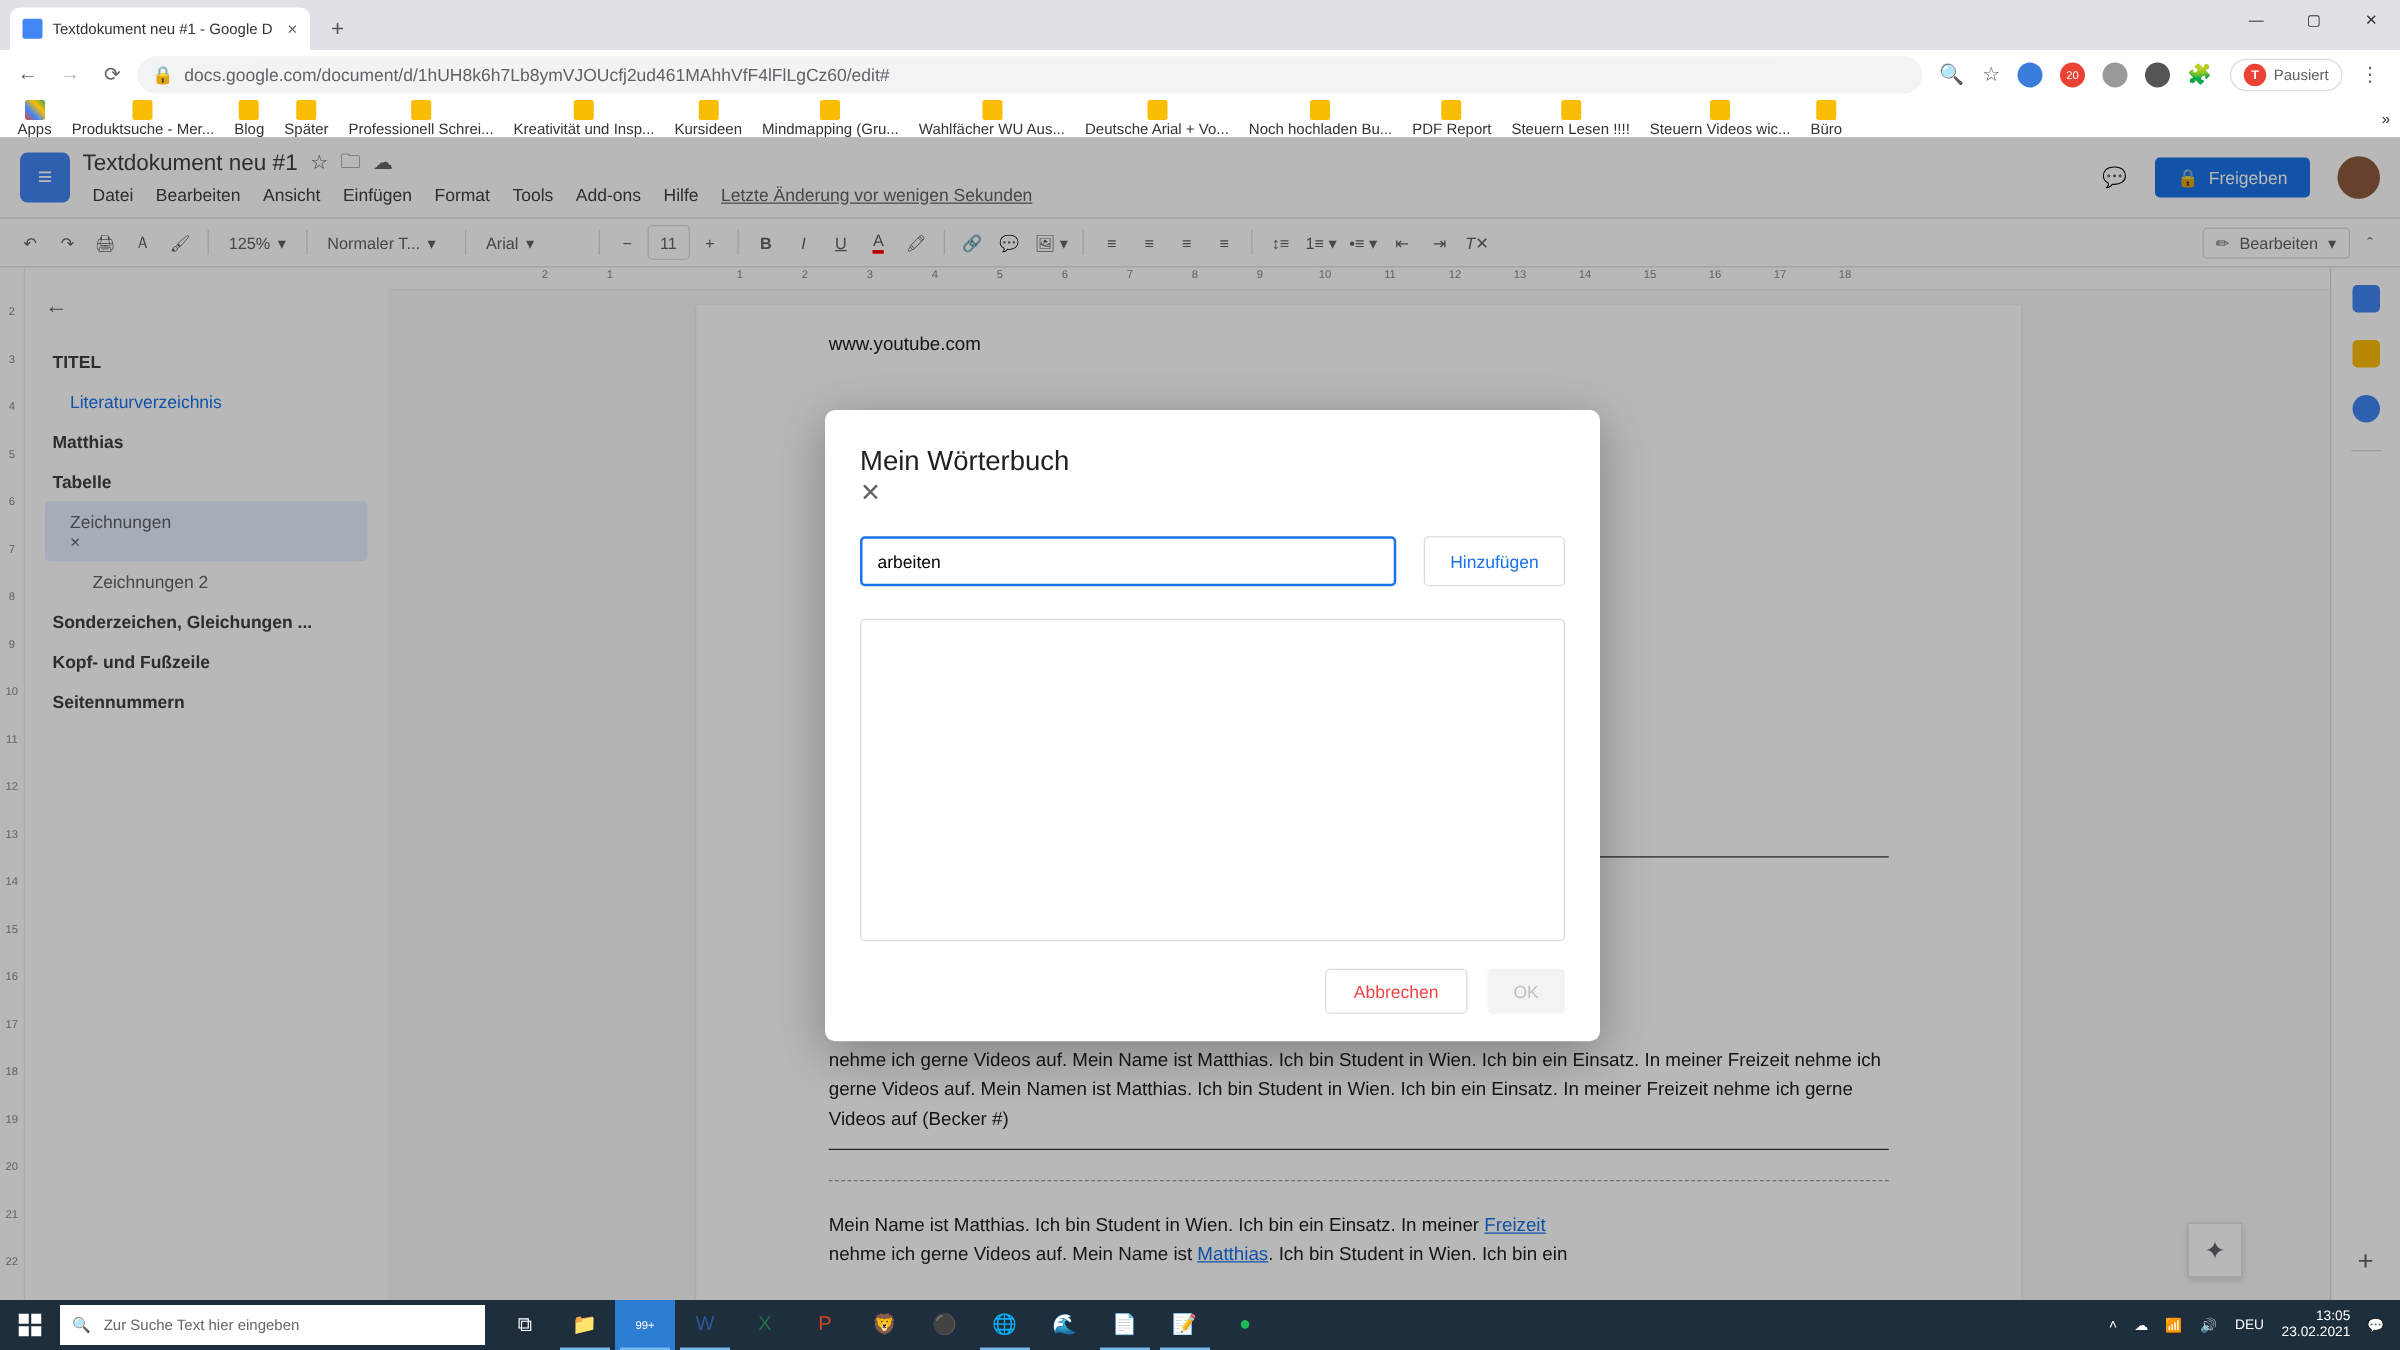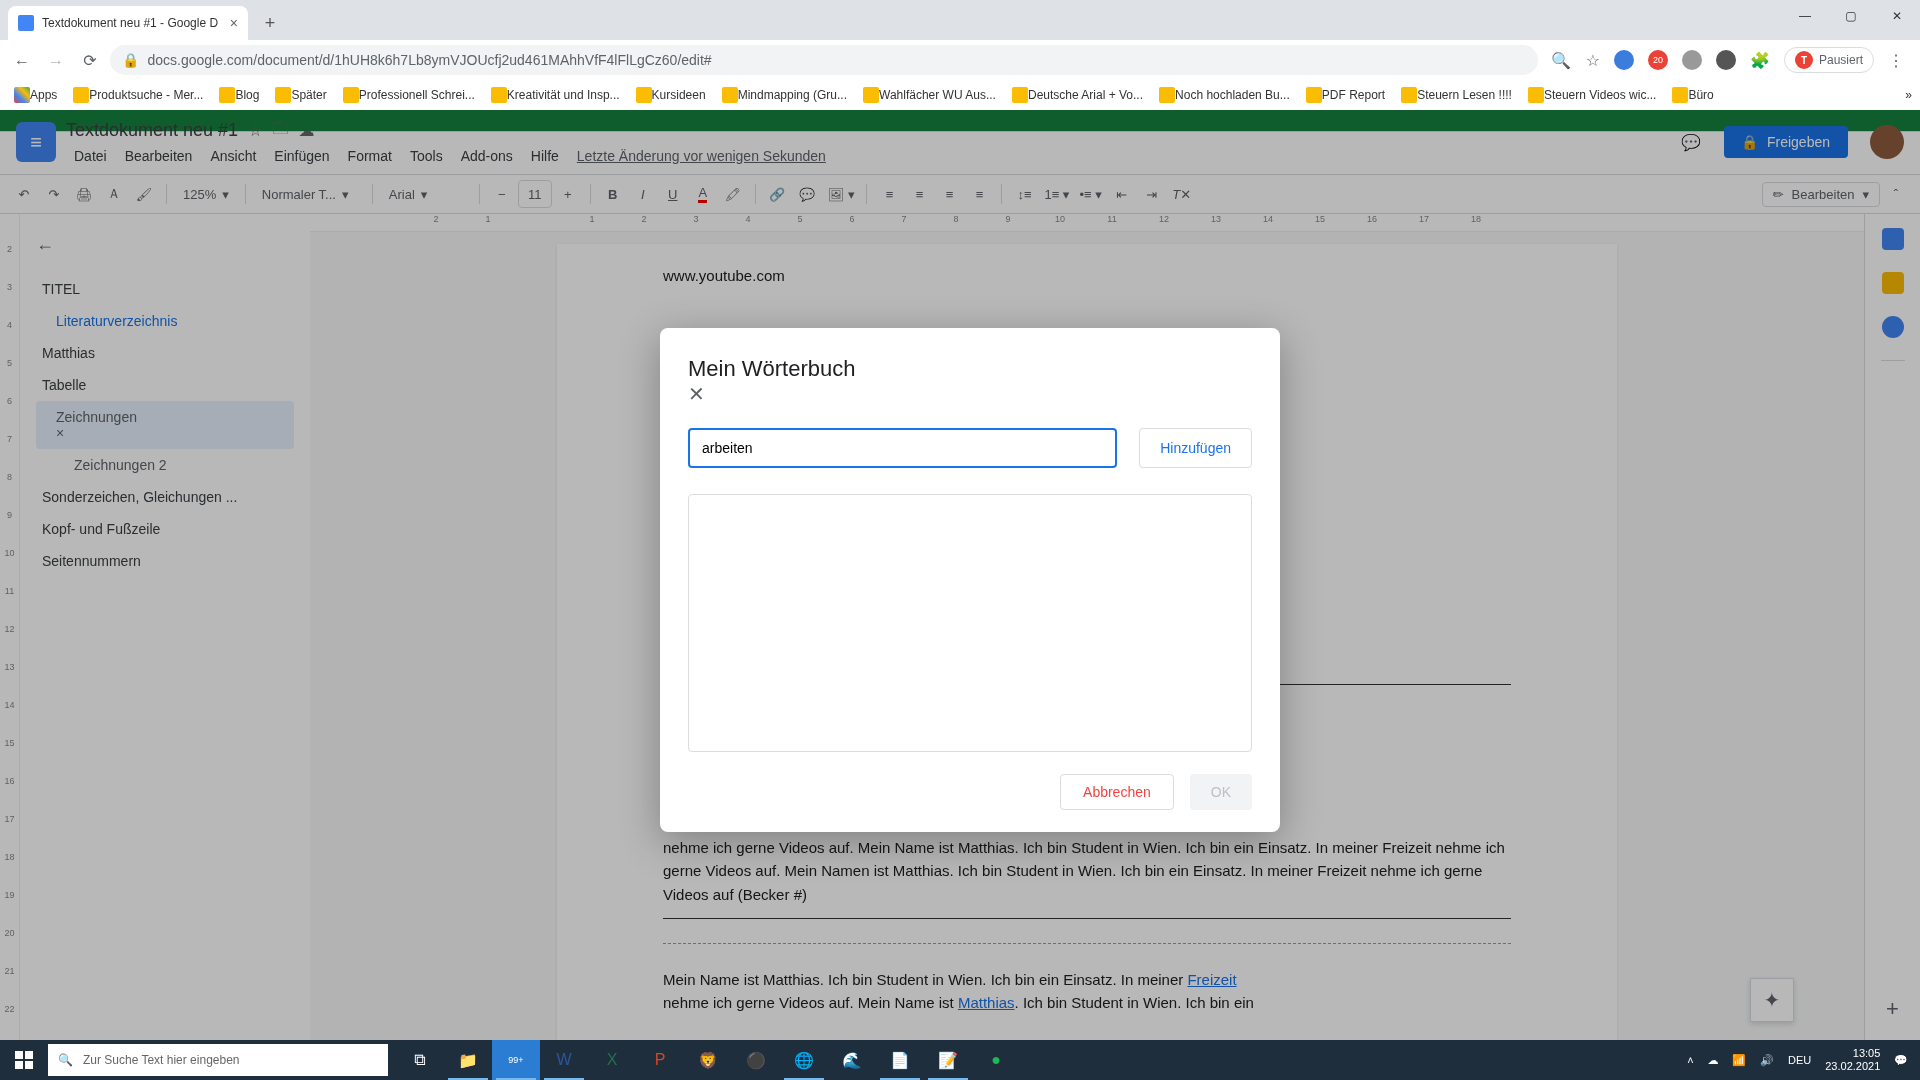--- a/index.html
+++ b/index.html
@@ -1,40 +1,40 @@
 <!DOCTYPE html>
 <html><head>
 <meta charset="utf-8">
 <style>
 * { margin: 0; padding: 0; box-sizing: border-box; font-family: Arial, sans-serif; }
 body { width: 1920px; height: 1080px; overflow: hidden; background: #fff; position: relative; }
 
 
-.browser-top { height: 132px; background: #15803d; border-bottom: 1px solid #dadce0; }
+.browser-top { height: 110px; background: #0c4a6e; border-bottom: 1px solid #dadce0; }
 .tab-bar { height: 40px; background: #dee1e6; display: flex; align-items: flex-end; padding-left: 8px; }
 .tab { background: #fff; height: 34px; width: 240px; border-radius: 8px 8px 0 0; display: flex; align-items: center; padding: 0 10px; font-size: 12px; gap: 8px; }
 .tab-favicon { width: 16px; height: 16px; background: #4285f4; border-radius: 2px; }
 .tab-title { flex: 1; overflow: hidden; white-space: nowrap; text-overflow: ellipsis; color: #333; }
 .tab-close { color: #666; font-size: 14px; cursor: pointer; }
 .new-tab { width: 28px; height: 28px; display: flex; align-items: center; justify-content: center; color: #555; font-size: 18px; margin-left: 8px; margin-bottom: 3px; }
 .window-controls { position: absolute; top: 0; right: 0; display: flex; }
 .win-btn { width: 46px; height: 32px; display: flex; align-items: center; justify-content: center; font-size: 12px; color: #333; }
 
 .addr-bar { height: 40px; display: flex; align-items: center; padding: 0 8px; gap: 6px; background: #fff; }
 .nav-btn { width: 28px; height: 28px; display: flex; align-items: center; justify-content: center; color: #5f6368; font-size: 16px; border-radius: 50%; }
 .nav-btn.disabled { color: #bbb; }
 .url-box { flex: 1; height: 30px; background: #f1f3f4; border-radius: 15px; display: flex; align-items: center; padding: 0 12px; font-size: 14px; color: #5f6368; gap: 8px; }
 .ext-icons { display: flex; align-items: center; gap: 14px; padding: 0 8px; }
 .ext-icon { width: 20px; height: 20px; border-radius: 50%; background: #888; }
 .ext-icon.red { background: #ea4335; font-size:9px; color:#fff; display:flex; align-items:center; justify-content:center; }
 .paused-pill { display: flex; align-items: center; gap: 6px; border: 1px solid #dadce0; border-radius: 14px; padding: 3px 10px; font-size: 12px; color: #5f6368; }
 .avatar-dot { width: 18px; height: 18px; border-radius: 50%; background: #ea4335; color: #fff; display: flex; align-items: center; justify-content: center; font-size: 10px; font-weight: bold; }
 
 .bookmark-bar { height: 30px; display: flex; align-items: center; padding: 0 8px; gap: 4px; font-size: 12px; color: #333; background: #fff; }
-.bm-item { display: flex; align-items: center; gap: 0; padding: 4px 6px; border-radius: 4px; white-space: nowrap; }
+.bm-item { display: flex; align-items: center; gap: 0; padding: 4px 6px; border-radius: 4px; white-space: nowrap; flex-direction: column; }
 .bm-icon { width: 16px; height: 16px; background: #fbbc04; border-radius: 2px; }
 .bm-icon.apps { background: linear-gradient(45deg,#ea4335,#4285f4,#fbbc04,#34a853); }
 
 
 .docs-app { position: absolute; top: 110px; left: 0; right: 0; bottom: 40px; display: flex; flex-direction: column; }
 .dim-overlay { position: absolute; inset: 0; background: rgba(0,0,0,0.28); z-index: 50; }
 
 .docs-header { height: 64px; display: flex; align-items: center; padding: 8px 16px; gap: 10px; }
 .docs-logo { width: 40px; height: 40px; background: #4285f4; border-radius: 6px; display: flex; align-items: center; justify-content: center; color: #fff; font-size: 20px; }
 .docs-title-area { display: flex; flex-direction: column; flex: 1; }
@@ -54,21 +54,21 @@
 .tb-select { padding: 0 8px; display: flex; align-items: center; gap: 6px; }
 .edit-mode { margin-left: auto; display: flex; align-items: center; gap: 8px; border: 1px solid #dadce0; border-radius: 4px; padding: 4px 10px; }
 
 
 .docs-body { flex: 1; display: flex; overflow: hidden; position: relative; }
 .vruler { width: 20px; background: #fff; border-right: 1px solid #eee; font-size: 9px; color: #888; padding-top: 30px; }
 .vruler div { height: 38px; text-align: center; }
 .outline-panel { width: 290px; background: #fff; padding: 20px 16px; font-size: 14px; color: #3c4043; }
 .outline-back { color: #5f6368; font-size: 18px; margin-bottom: 18px; }
 .outline-item { padding: 8px 6px; }
-.outline-item.l1 { font-weight: 400; }
+.outline-item.l1 { font-weight: 700; }
 .outline-item.l2 { padding-left: 20px; color: #1a73e8; }
 .outline-item.l3 { padding-left: 20px; color: #5f6368; display:flex; justify-content:space-between; }
 .outline-item.l4 { padding-left: 38px; color: #5f6368; }
 .outline-item.active { background: #e8f0fe; border-radius: 4px; flex-direction: column; }
 
 .doc-canvas { flex: 1; background: #f8f9fa; position: relative; overflow: hidden; }
 .hruler { height: 18px; background: #fff; border-bottom: 1px solid #eee; font-size: 9px; color: #888; display: flex; padding-left: 100px; }
 .hruler span { width: 52px; text-align: center; }
 .page { background: #fff; width: 1060px; margin: 12px auto; padding: 20px 106px; min-height: 900px; box-shadow: 0 1px 3px rgba(0,0,0,0.1); font-size: 15px; line-height: 1.55; color: #202124; }
 .page .url { margin-bottom: 260px; }

